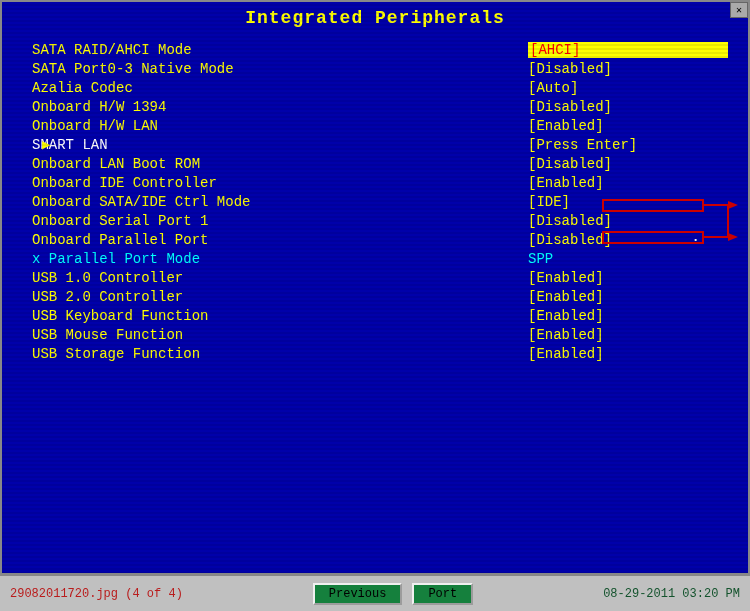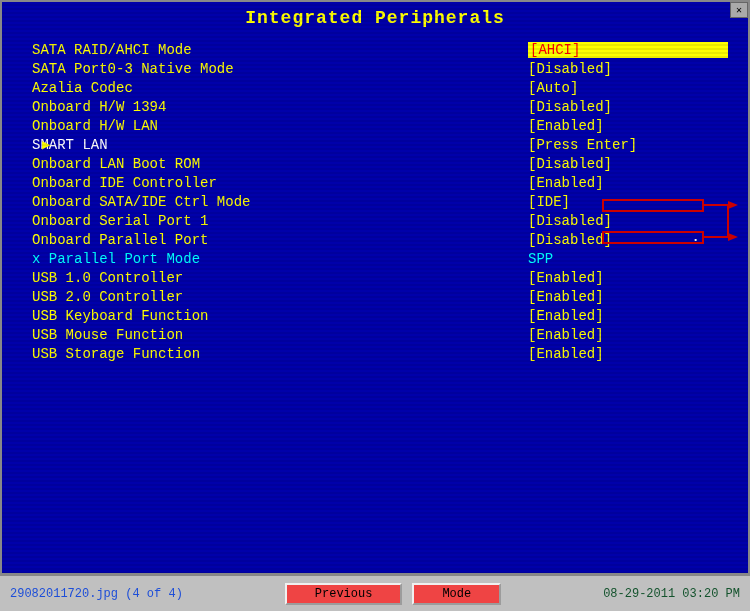--- a/index.html
+++ b/index.html
@@ -78,23 +78,23 @@
     }
 
     .arrow-indicator {
       position: absolute;
       left: 10px;
       color: #ffff00;
       font-size: 14px;
     }
 
     .btn {
-      background: #ef4444;
+      background: #15803d;
       border: 2px outset #f0f0f0;
-      padding: 2px 28px;
+      padding: 2px 14px;
       font-size: 12px;
       font-family: 'Courier New', Courier, monospace;
       cursor: pointer;
       color: #000;
     }
 
     .x-mark {
       position: absolute;
       top: 0;
       right: 0;
@@ -222,19 +222,19 @@
 
     <rect x="5" y="35" width="100" height="11" fill="none" stroke="#cc0000" stroke-width="2"></rect>
     <line x1="105" y1="40" x2="130" y2="40" stroke="#cc0000" stroke-width="2"></line>
     <polygon points="130,36 140,40 130,44" fill="#cc0000"></polygon>
 
     <line x1="130" y1="8" x2="130" y2="40" stroke="#cc0000" stroke-width="2"></line>
   </svg>
 </div>
 
 <div style="height:36px; background:#c0c0c0; display:flex; align-items:center; justify-content:space-between; padding: 0 10px; border-top:1px solid #888;">
-  <span style="color:#1d4ed8; font-family:'Courier New',monospace; font-size:12px;">29082011720.jpg (4 of 4)</span>
+  <span style="color:#b91c1c; font-family:'Courier New',monospace; font-size:12px;">29082011720.jpg (4 of 4)</span>
   <div style="display:flex; gap:10px;">
     <button class="btn">Previous</button>
-    <button class="btn">Mode</button>
+    <button class="btn">Port</button>
   </div>
   <span style="color:#14532d; font-family:'Courier New',monospace; font-size:12px;">08-29-2011  03:20 PM</span>
 </div>
 
 </body></html>

